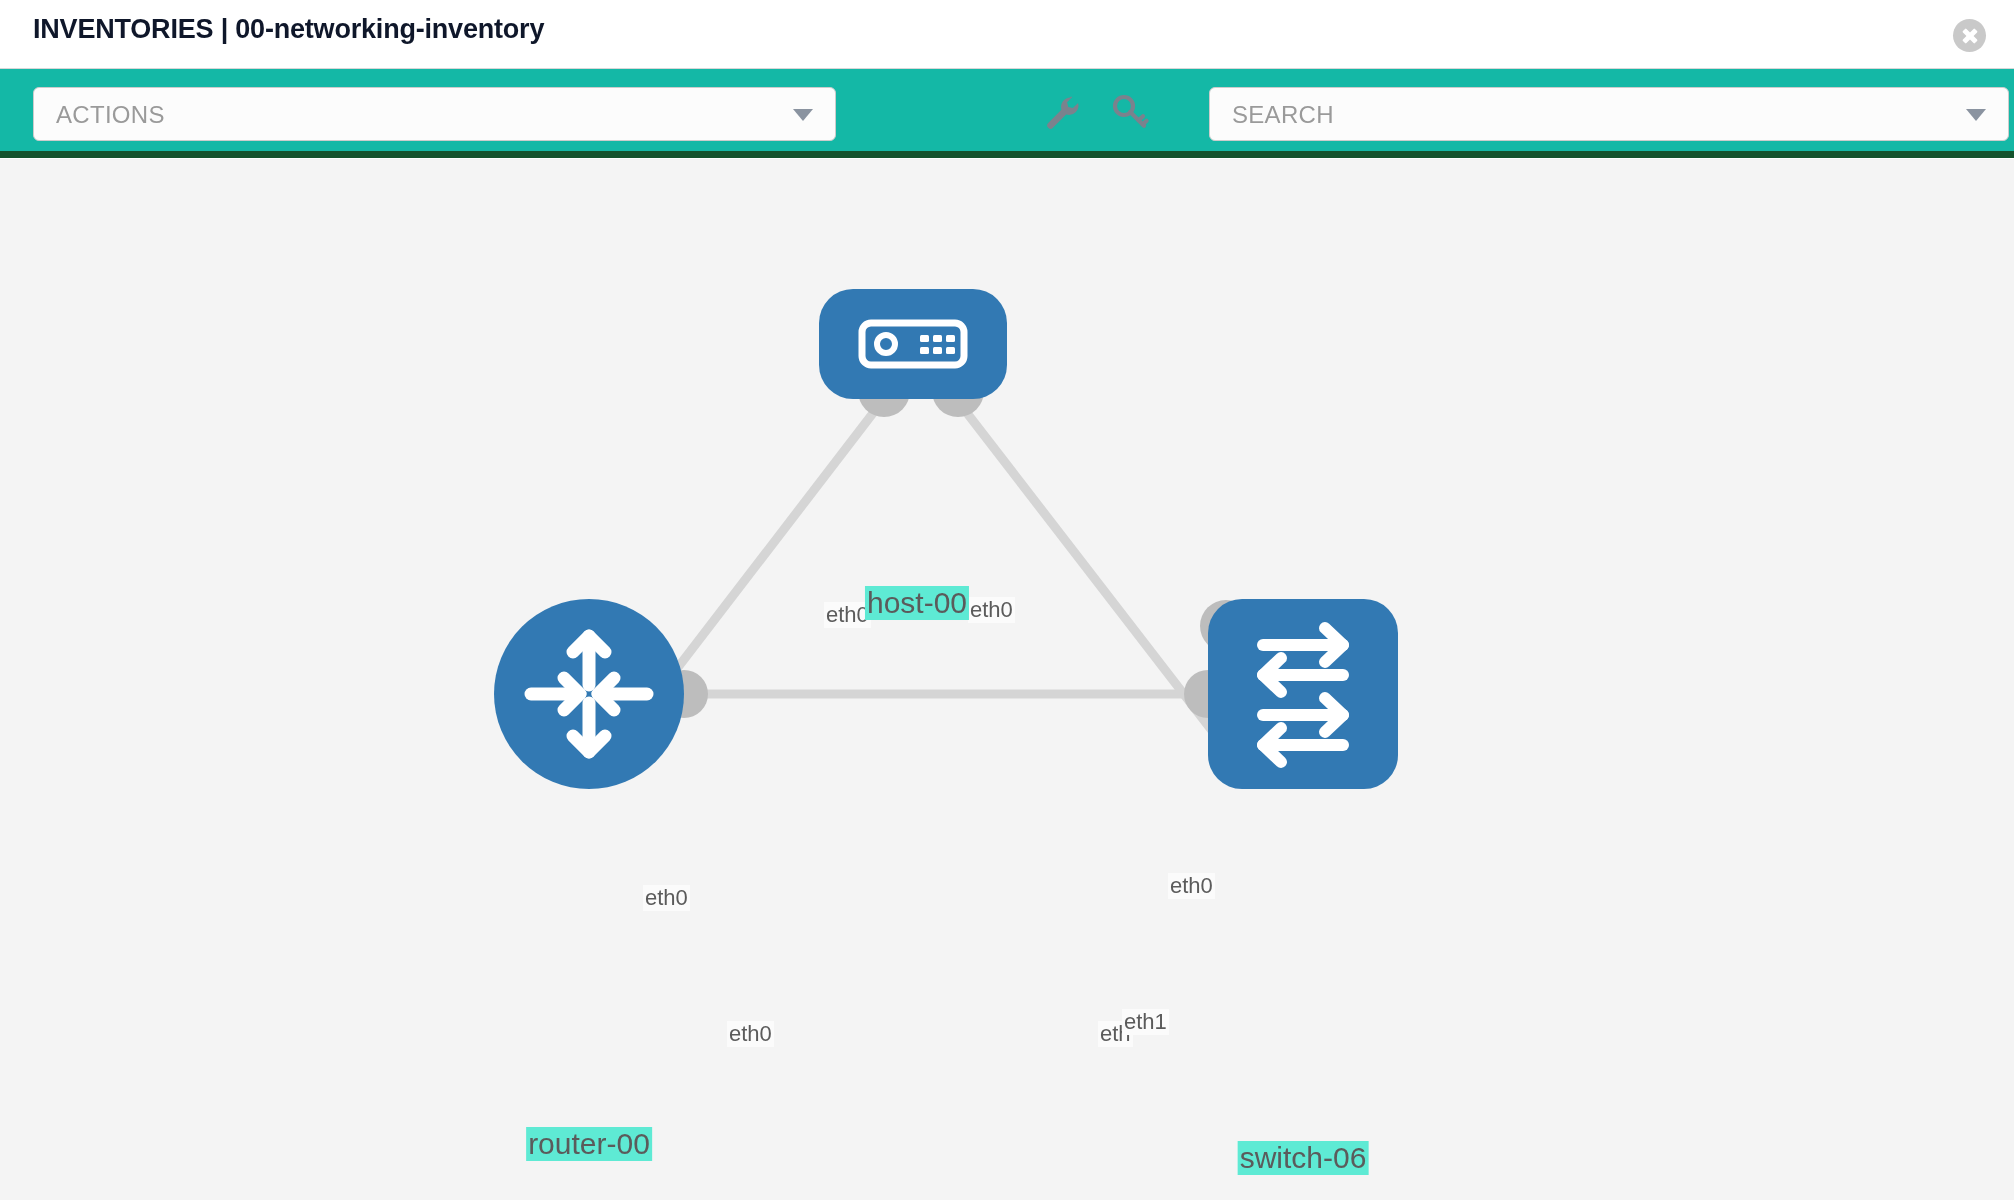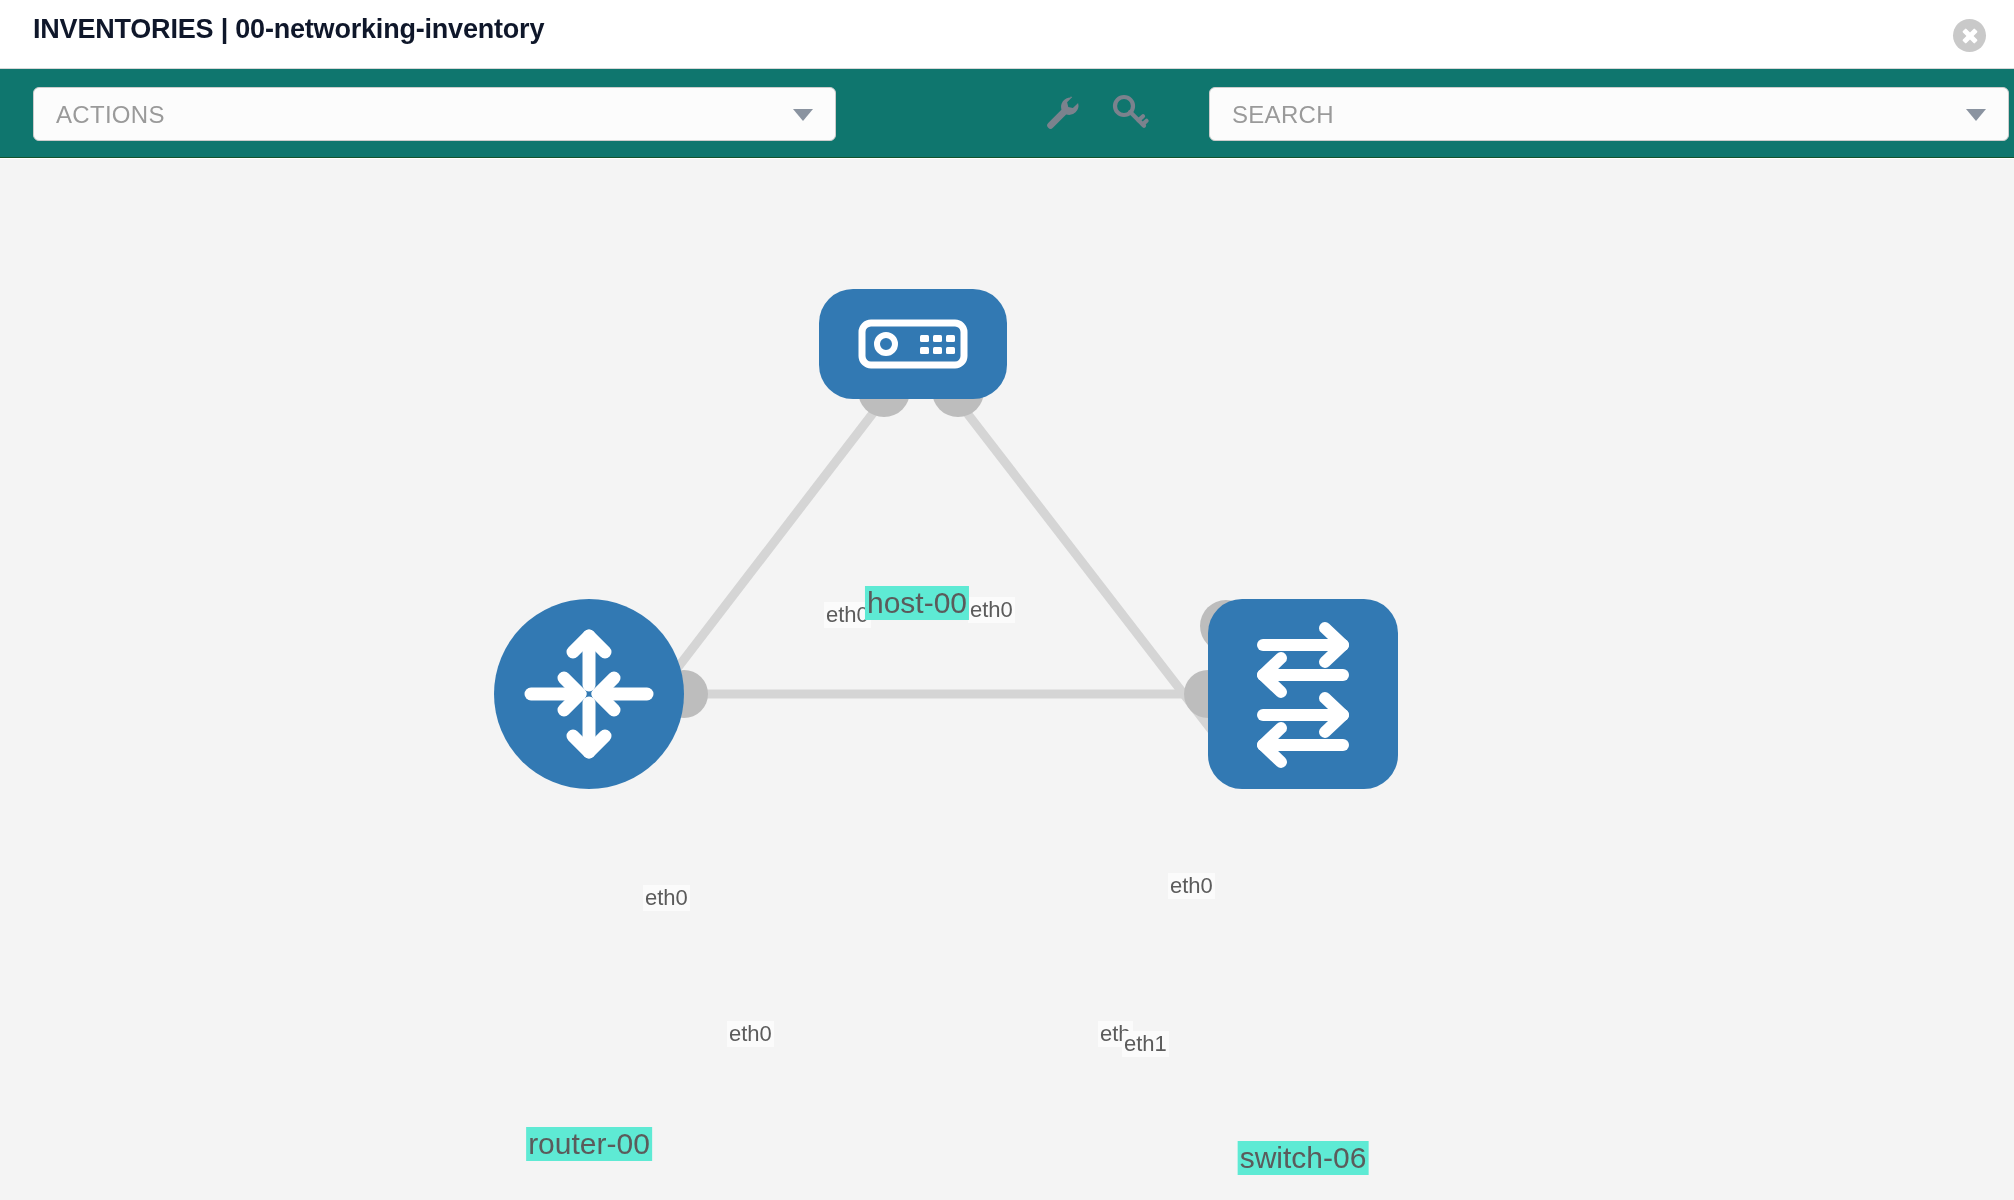--- a/index.html
+++ b/index.html
@@ -43,22 +43,22 @@
     background: #ffffff;
     border-radius: 1px;
   }
   .close-btn::before { transform: translate(-50%,-50%) rotate(45deg); }
   .close-btn::after  { transform: translate(-50%,-50%) rotate(-45deg); }
 
   
   .toolbar {
     position: absolute; left: 0; top: 69px;
     width: 2014px; height: 89px;
-    background: #0f766e;
-    border-bottom: 1px solid #14532d;
+    background: #14b8a6;
+    border-bottom: 7px solid #14532d;
   }
   .actions-select {
     position: absolute; left: 33px; top: 18px;
     width: 803px; height: 54px;
     background: #fcfcfc;
     border: 1px solid #ccc;
     border-radius: 6px;
     cursor: pointer;
   }
   .actions-label {
@@ -235,20 +235,20 @@
         </g>
       </g>
     </svg>
 
     <span class="iface-label" style="left:824px; top:443px;">eth0</span>
     <span class="iface-label" style="left:968px; top:438px;">eth0</span>
     <span class="iface-label" style="left:643px; top:726px;">eth0</span>
     <span class="iface-label" style="left:1168px; top:714px;">eth0</span>
     <span class="iface-label" style="left:727px; top:862px;">eth0</span>
     <span class="iface-label" style="left:1098px; top:862px;">eth</span>
-    <span class="iface-label" style="left:1122px; top:872px;text-align:right;">eth1</span>
+    <span class="iface-label" style="left:1122px; top:850px;text-align:right;">eth1</span>
 
     <span class="node-label" style="left:917px; top:427px;">host-00</span>
     <span class="node-label" style="left:589px; top:968px;">router-00</span>
     <span class="node-label" style="left:1303px; top:982px;">switch-06</span>
 
   </div>
 </div>
 
 </body></html>

